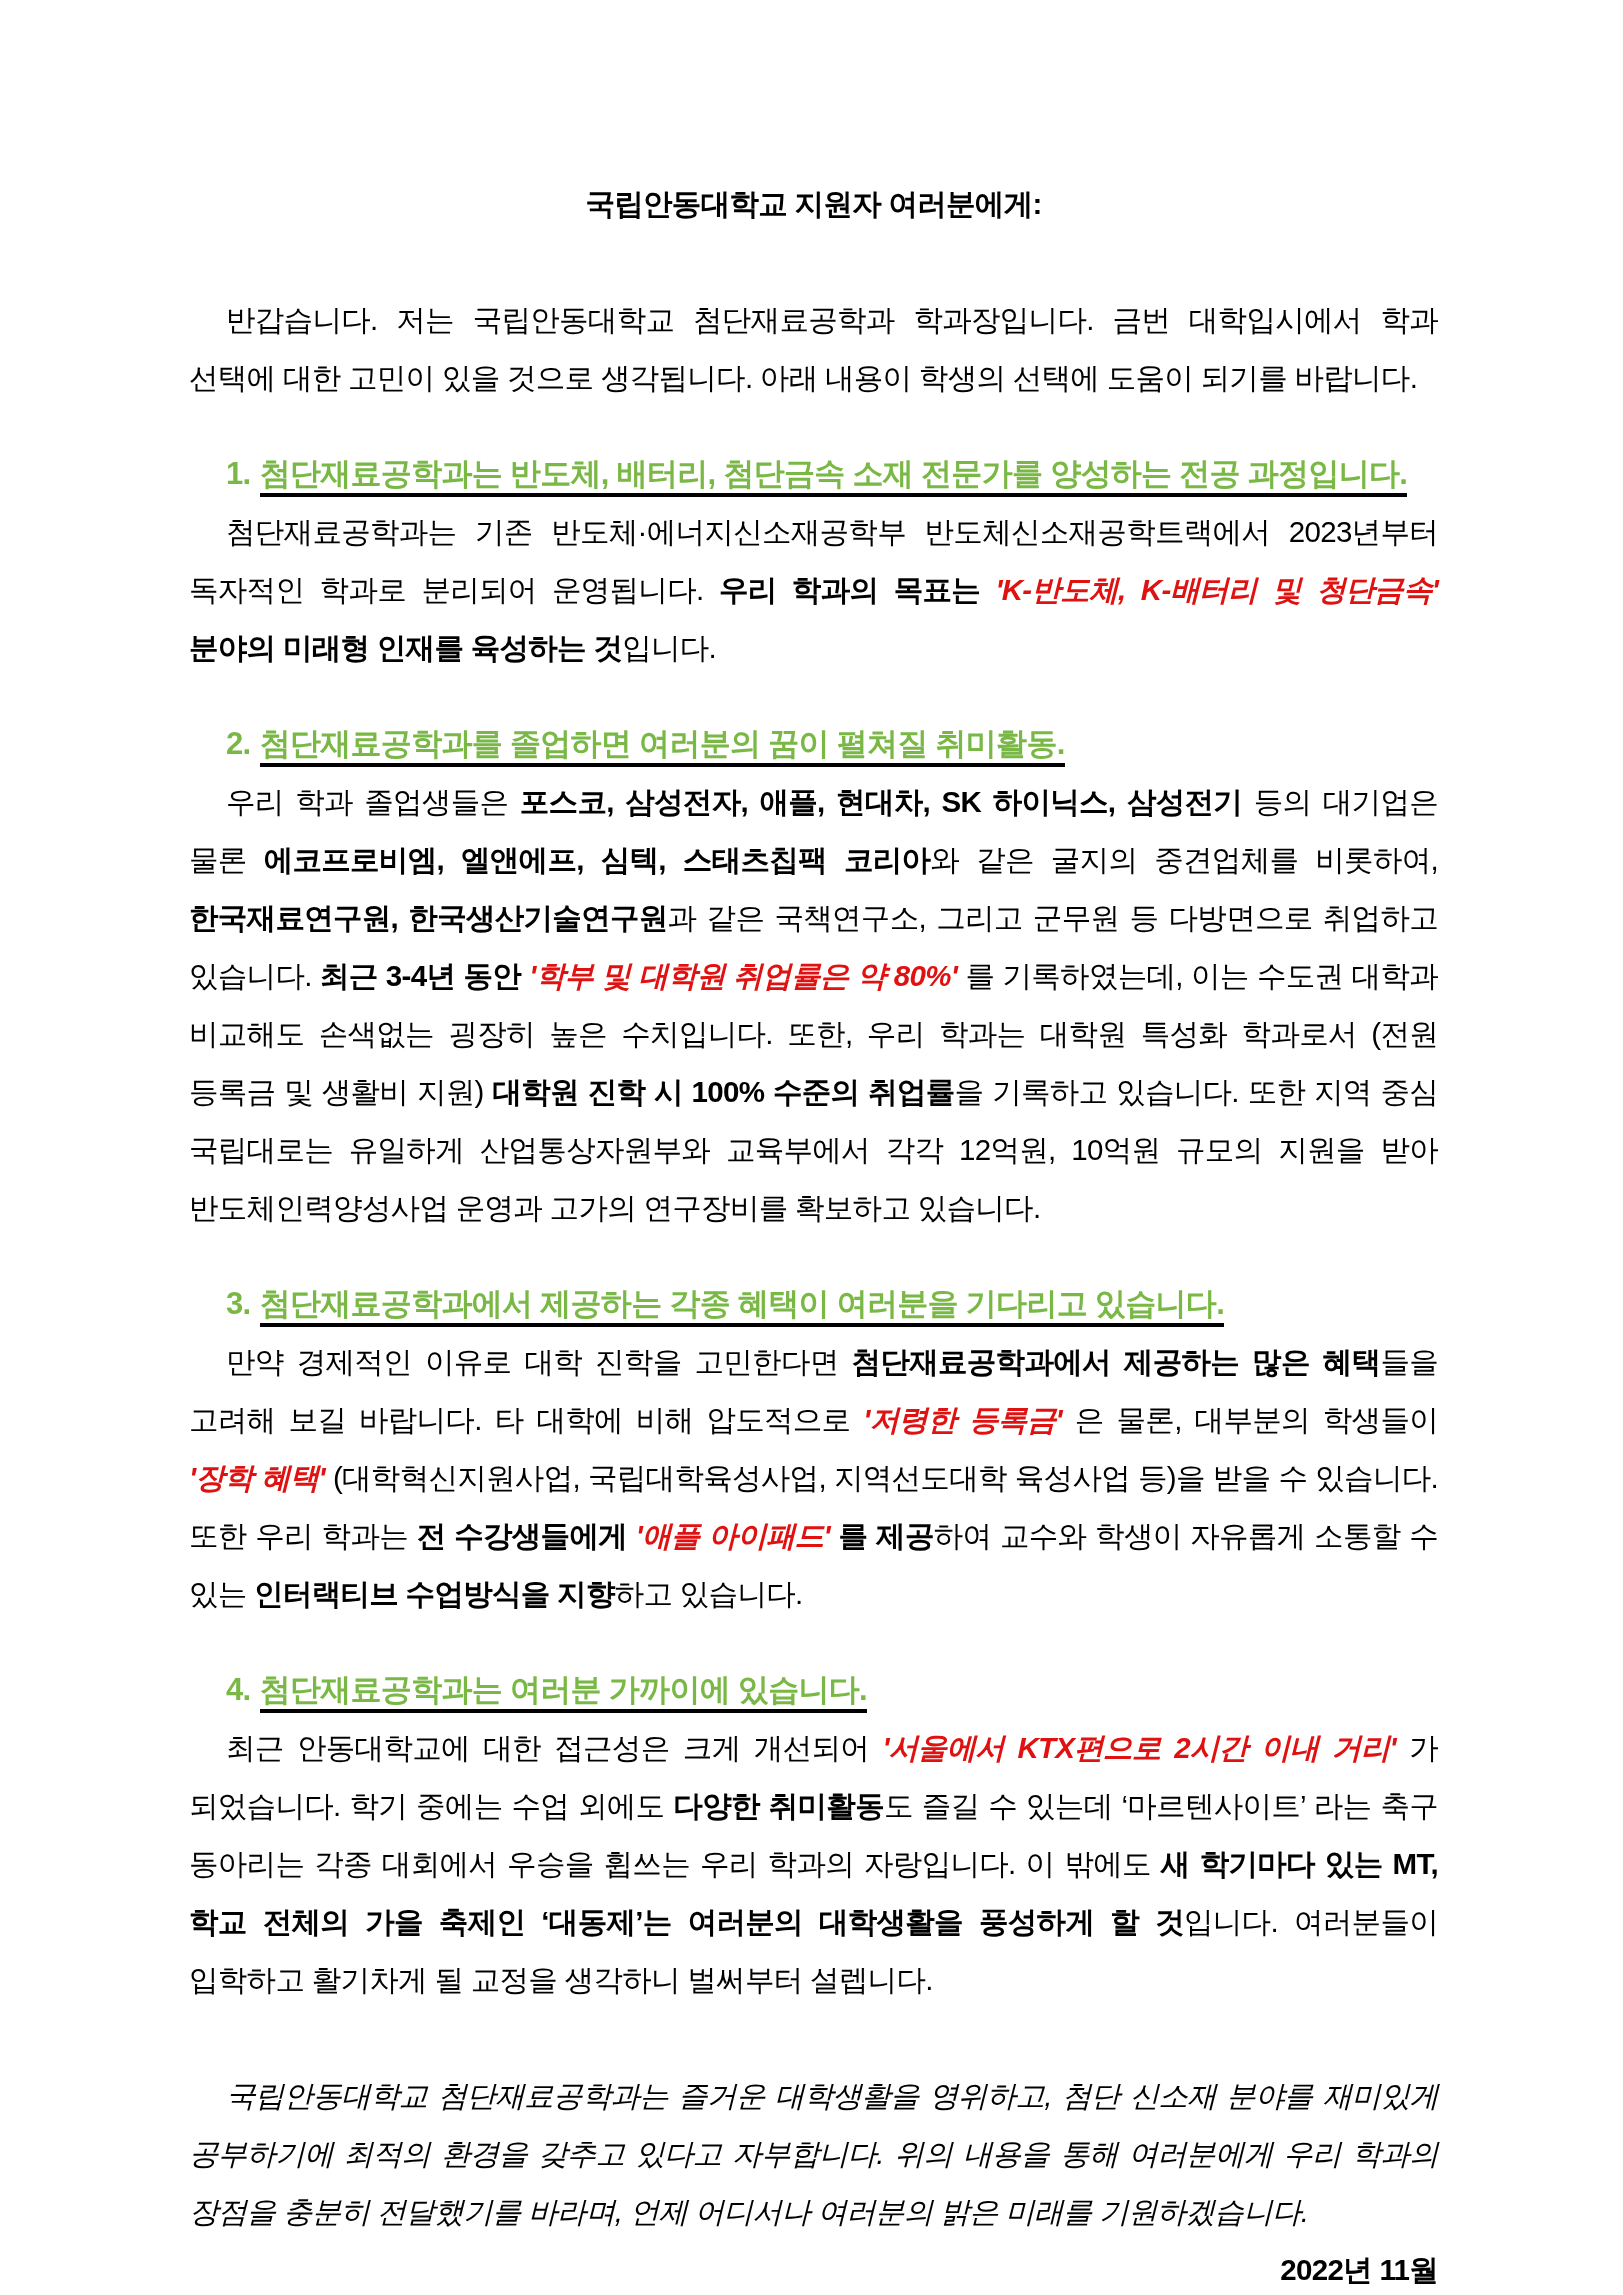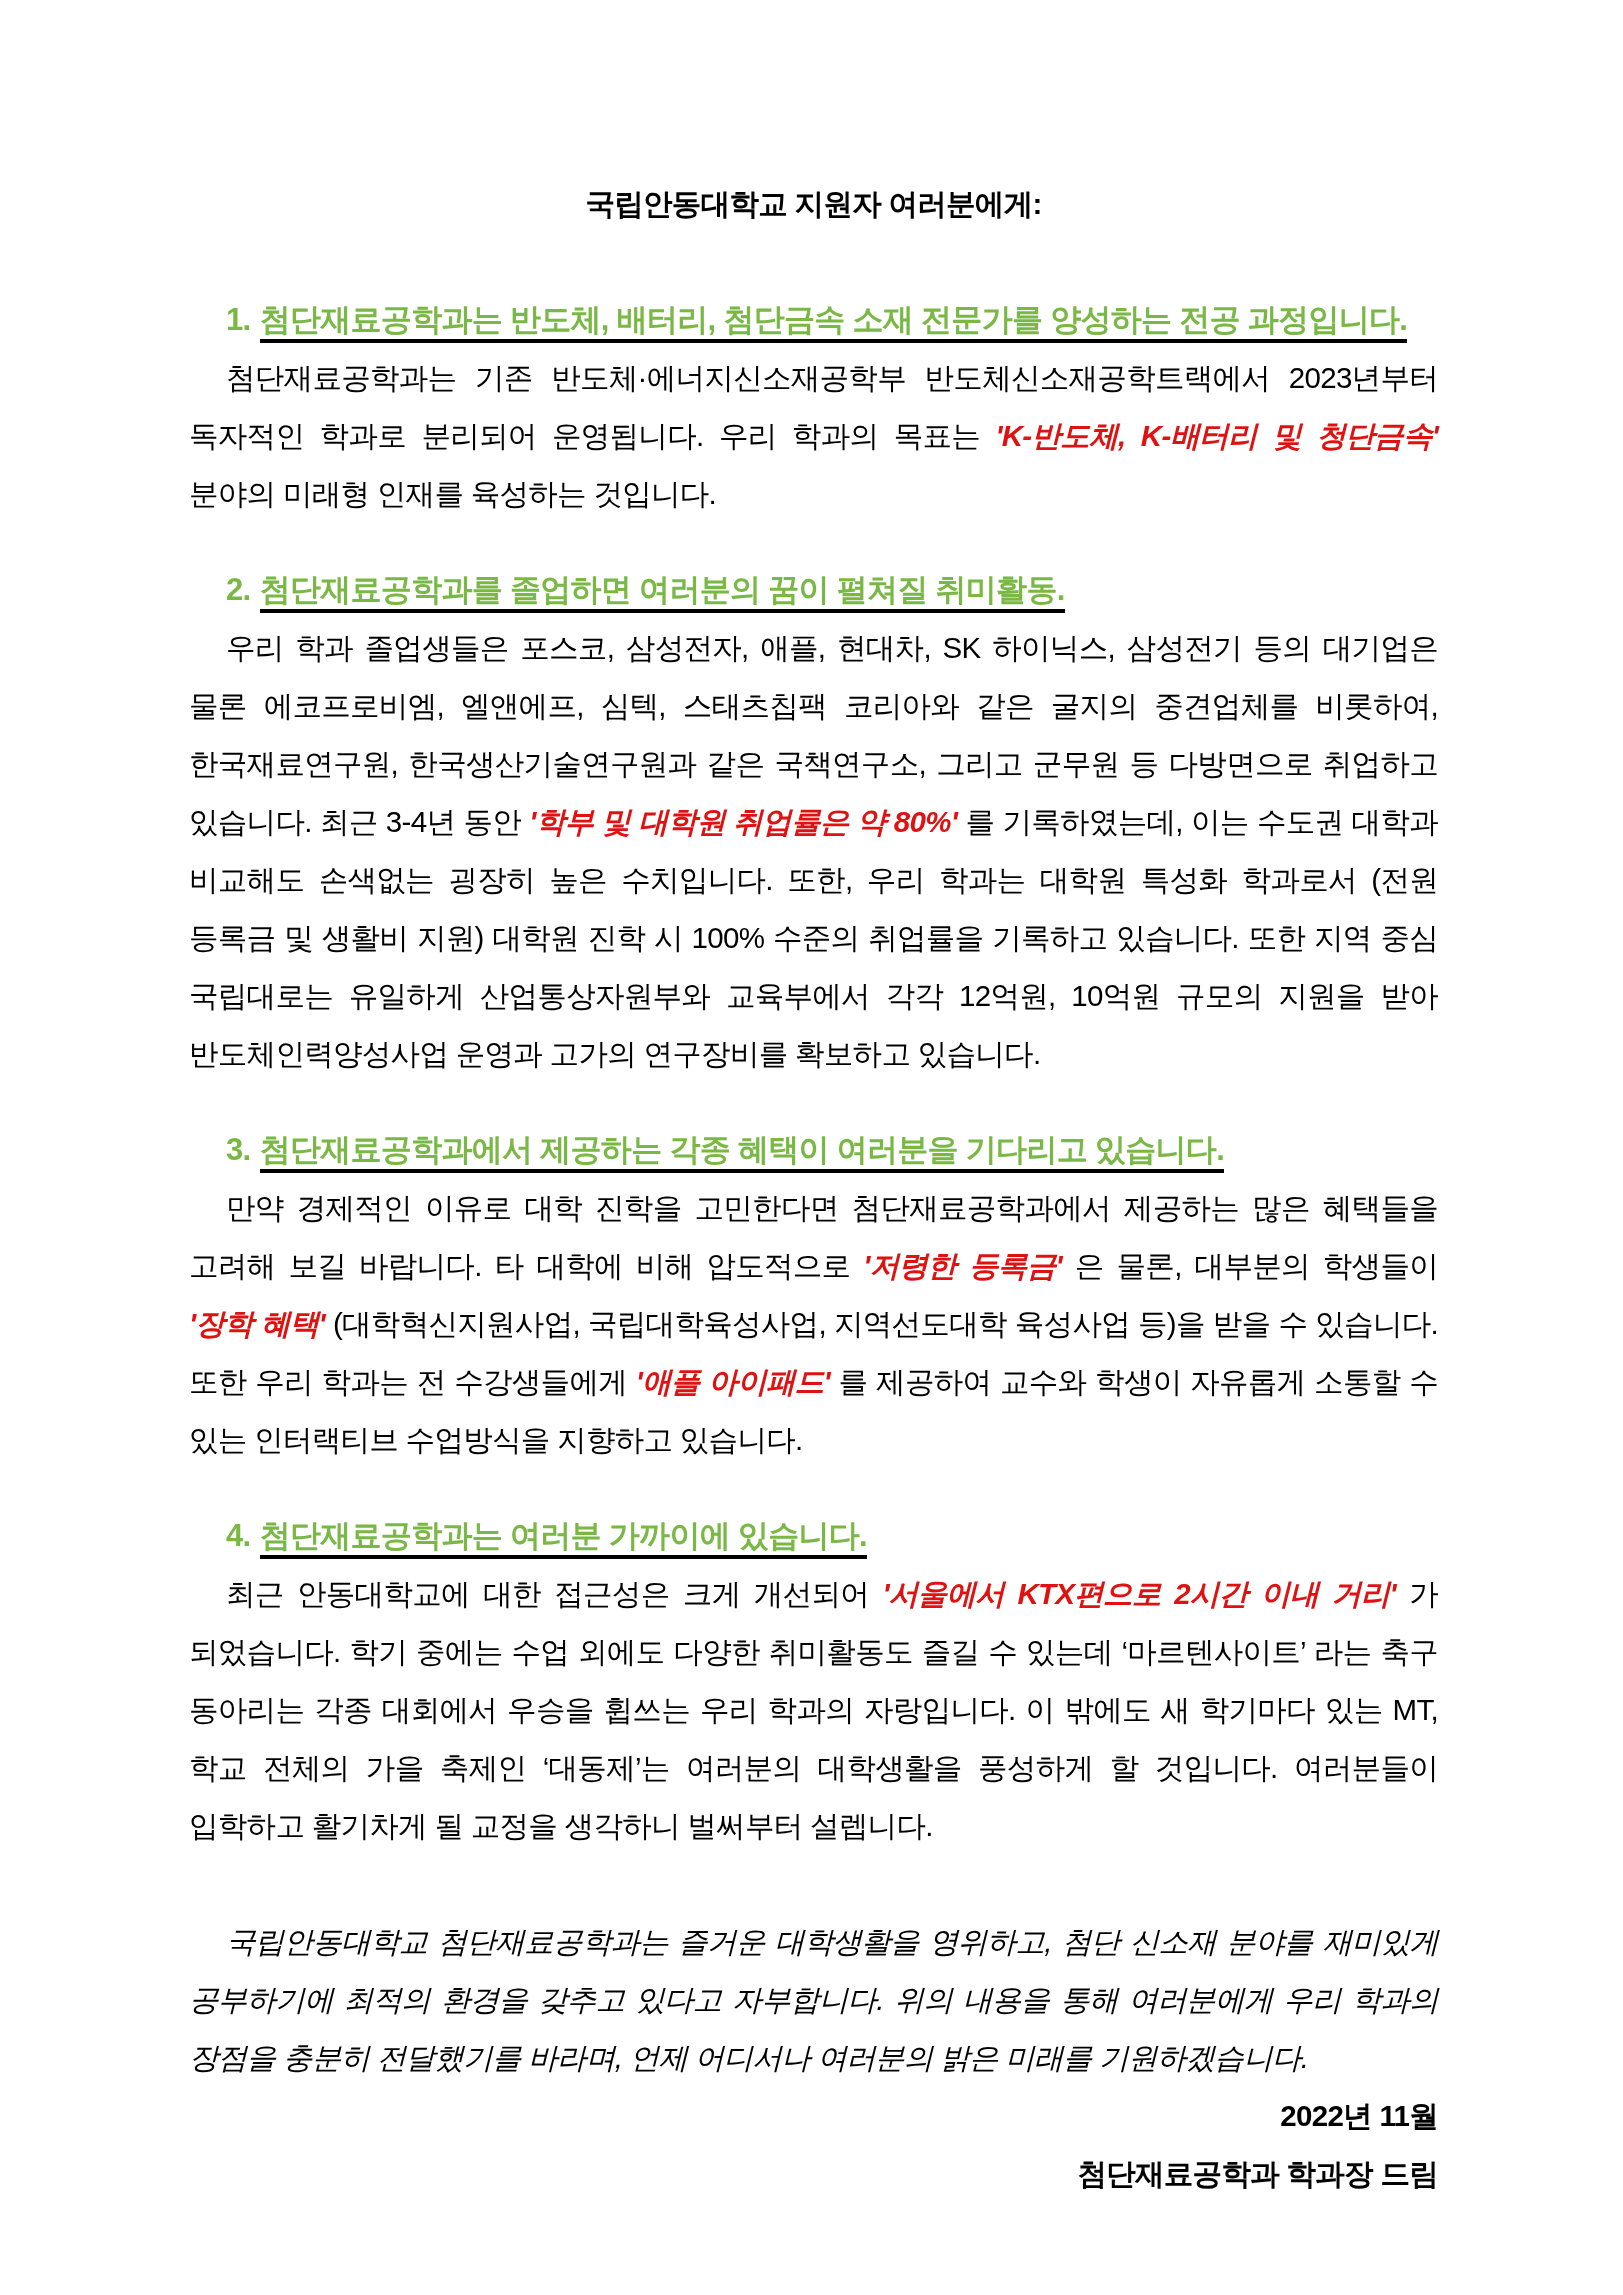--- a/index.html
+++ b/index.html
@@ -38,36 +38,37 @@
     color: var(--green, #7ab845);
     letter-spacing: -0.7px;
     white-space: nowrap;
   }
   .h-num { margin-right: 9.2px; }
   .h-text {
     padding-bottom: 2px;
     border-bottom: 4.6px solid #000000;
   }
   .run-n { font-weight: normal; }
-  .run-b { font-weight: normal; margin-top: 20px; }
+  .run-b { font-weight: bold; margin-top: 20px; }
   .run-r { font-weight: bold; color: var(--red, #e01111); font-style: italic; }
   .date-line, .signature-line {
     margin: 0;
     text-align: right;
     font-weight: bold;
     letter-spacing: -0.7px;
   }
 </style>
 </head>
 <body>
 
 <div class="page">
   <p class="doc-title">국립안동대학교 지원자 여러분에게:</p>
 
   <div>
+      <p class="para"><span class="run-n">반갑습니다. 저는 국립안동대학교 첨단재료공학과 학과장입니다. 금번 대학입시에서 학과 선택에 대한 고민이 있을 것으로 생각됩니다. 아래 내용이 학생의 선택에 도움이 되기를 바랍니다.</span></p>
       <div class="heading"><span class="h-num">1.</span><span class="h-text">첨단재료공학과는 반도체, 배터리, 첨단금속 소재 전문가를 양성하는 전공 과정입니다.</span></div>
       <p class="para"><span class="run-n">첨단재료공학과는 기존 반도체·에너지신소재공학부 반도체신소재공학트랙에서 2023년부터 독자적인 학과로 분리되어 운영됩니다. </span><span class="run-b">우리 학과의 목표는 </span><span class="run-r">'K-반도체, K-배터리 및 청단금속'</span><span class="run-b"> 분야의 미래형 인재를 육성하는 것</span><span class="run-n">입니다.</span></p>
       <div class="heading"><span class="h-num">2.</span><span class="h-text">첨단재료공학과를 졸업하면 여러분의 꿈이 펼쳐질 취미활동.</span></div>
       <p class="para"><span class="run-n">우리 학과 졸업생들은 </span><span class="run-b">포스코, 삼성전자, 애플, 현대차, SK 하이닉스, 삼성전기</span><span class="run-n"> 등의 대기업은 물론 </span><span class="run-b">에코프로비엠, 엘앤에프, 심텍, 스태츠칩팩 코리아</span><span class="run-n">와 같은 굴지의 중견업체를 비롯하여, </span><span class="run-b">한국재료연구원, 한국생산기술연구원</span><span class="run-n">과 같은 국책연구소, 그리고 군무원 등 다방면으로 취업하고 있습니다. </span><span class="run-b">최근 3-4년 동안 </span><span class="run-r">'학부 및 대학원 취업률은 약 80%'</span><span class="run-n"> 를 기록하였는데, 이는 수도권 대학과 비교해도 손색없는 굉장히 높은 수치입니다. 또한, 우리 학과는 대학원 특성화 학과로서 (전원 등록금 및 생활비 지원) </span><span class="run-b">대학원 진학 시 100% 수준의 취업률</span><span class="run-n">을 기록하고 있습니다. 또한 지역 중심 국립대로는 유일하게 산업통상자원부와 교육부에서 각각 12억원, 10억원 규모의 지원을 받아 반도체인력양성사업 운영과 고가의 연구장비를 확보하고 있습니다.</span></p>
       <div class="heading"><span class="h-num">3.</span><span class="h-text">첨단재료공학과에서 제공하는 각종 혜택이 여러분을 기다리고 있습니다.</span></div>
       <p class="para"><span class="run-n">만약 경제적인 이유로 대학 진학을 고민한다면 </span><span class="run-b">첨단재료공학과에서 제공하는 많은 혜택</span><span class="run-n">들을 고려해 보길 바랍니다. 타 대학에 비해 압도적으로 </span><span class="run-r">'저령한 등록금'</span><span class="run-n"> 은 물론, 대부분의 학생들이 </span><span class="run-r">'장학 혜택'</span><span class="run-n"> (대학혁신지원사업, 국립대학육성사업, 지역선도대학 육성사업 등)을 받을 수 있습니다. 또한 우리 학과는 </span><span class="run-b">전 수강생들에게 </span><span class="run-r">'애플 아이패드'</span><span class="run-b"> 를 제공</span><span class="run-n">하여 교수와 학생이 자유롭게 소통할 수 있는 </span><span class="run-b">인터랙티브 수업방식을 지향</span><span class="run-n">하고 있습니다.</span></p>
       <div class="heading"><span class="h-num">4.</span><span class="h-text">첨단재료공학과는 여러분 가까이에 있습니다.</span></div>
       <p class="para"><span class="run-n">최근 안동대학교에 대한 접근성은 크게 개선되어 </span><span class="run-r">'서울에서 KTX편으로 2시간 이내 거리'</span><span class="run-n"> 가 되었습니다. 학기 중에는 수업 외에도 </span><span class="run-b">다양한 취미활동</span><span class="run-n">도 즐길 수 있는데 ‘마르텐사이트’ 라는 축구 동아리는 각종 대회에서 우승을 휩쓰는 우리 학과의 자랑입니다. 이 밖에도 </span><span class="run-b">새 학기마다 있는 MT, 학교 전체의 가을 축제인 ‘대동제’는 여러분의 대학생활을 풍성하게 할 것</span><span class="run-n">입니다. 여러분들이 입학하고 활기차게 될 교정을 생각하니 벌써부터 설렙니다.</span></p>
       <p class="para gap-top"><span class="run-n">국립안동대학교 첨단재료공학과는 즐거운 대학생활을 영위하고, 첨단 신소재 분야를 재미있게 공부하기에 최적의 환경을 갖추고 있다고 자부합니다. 위의 내용을 통해 여러분에게 우리 학과의 장점을 충분히 전달했기를 바라며, 언제 어디서나 여러분의 밝은 미래를 기원하겠습니다.</span></p>
     </div>

